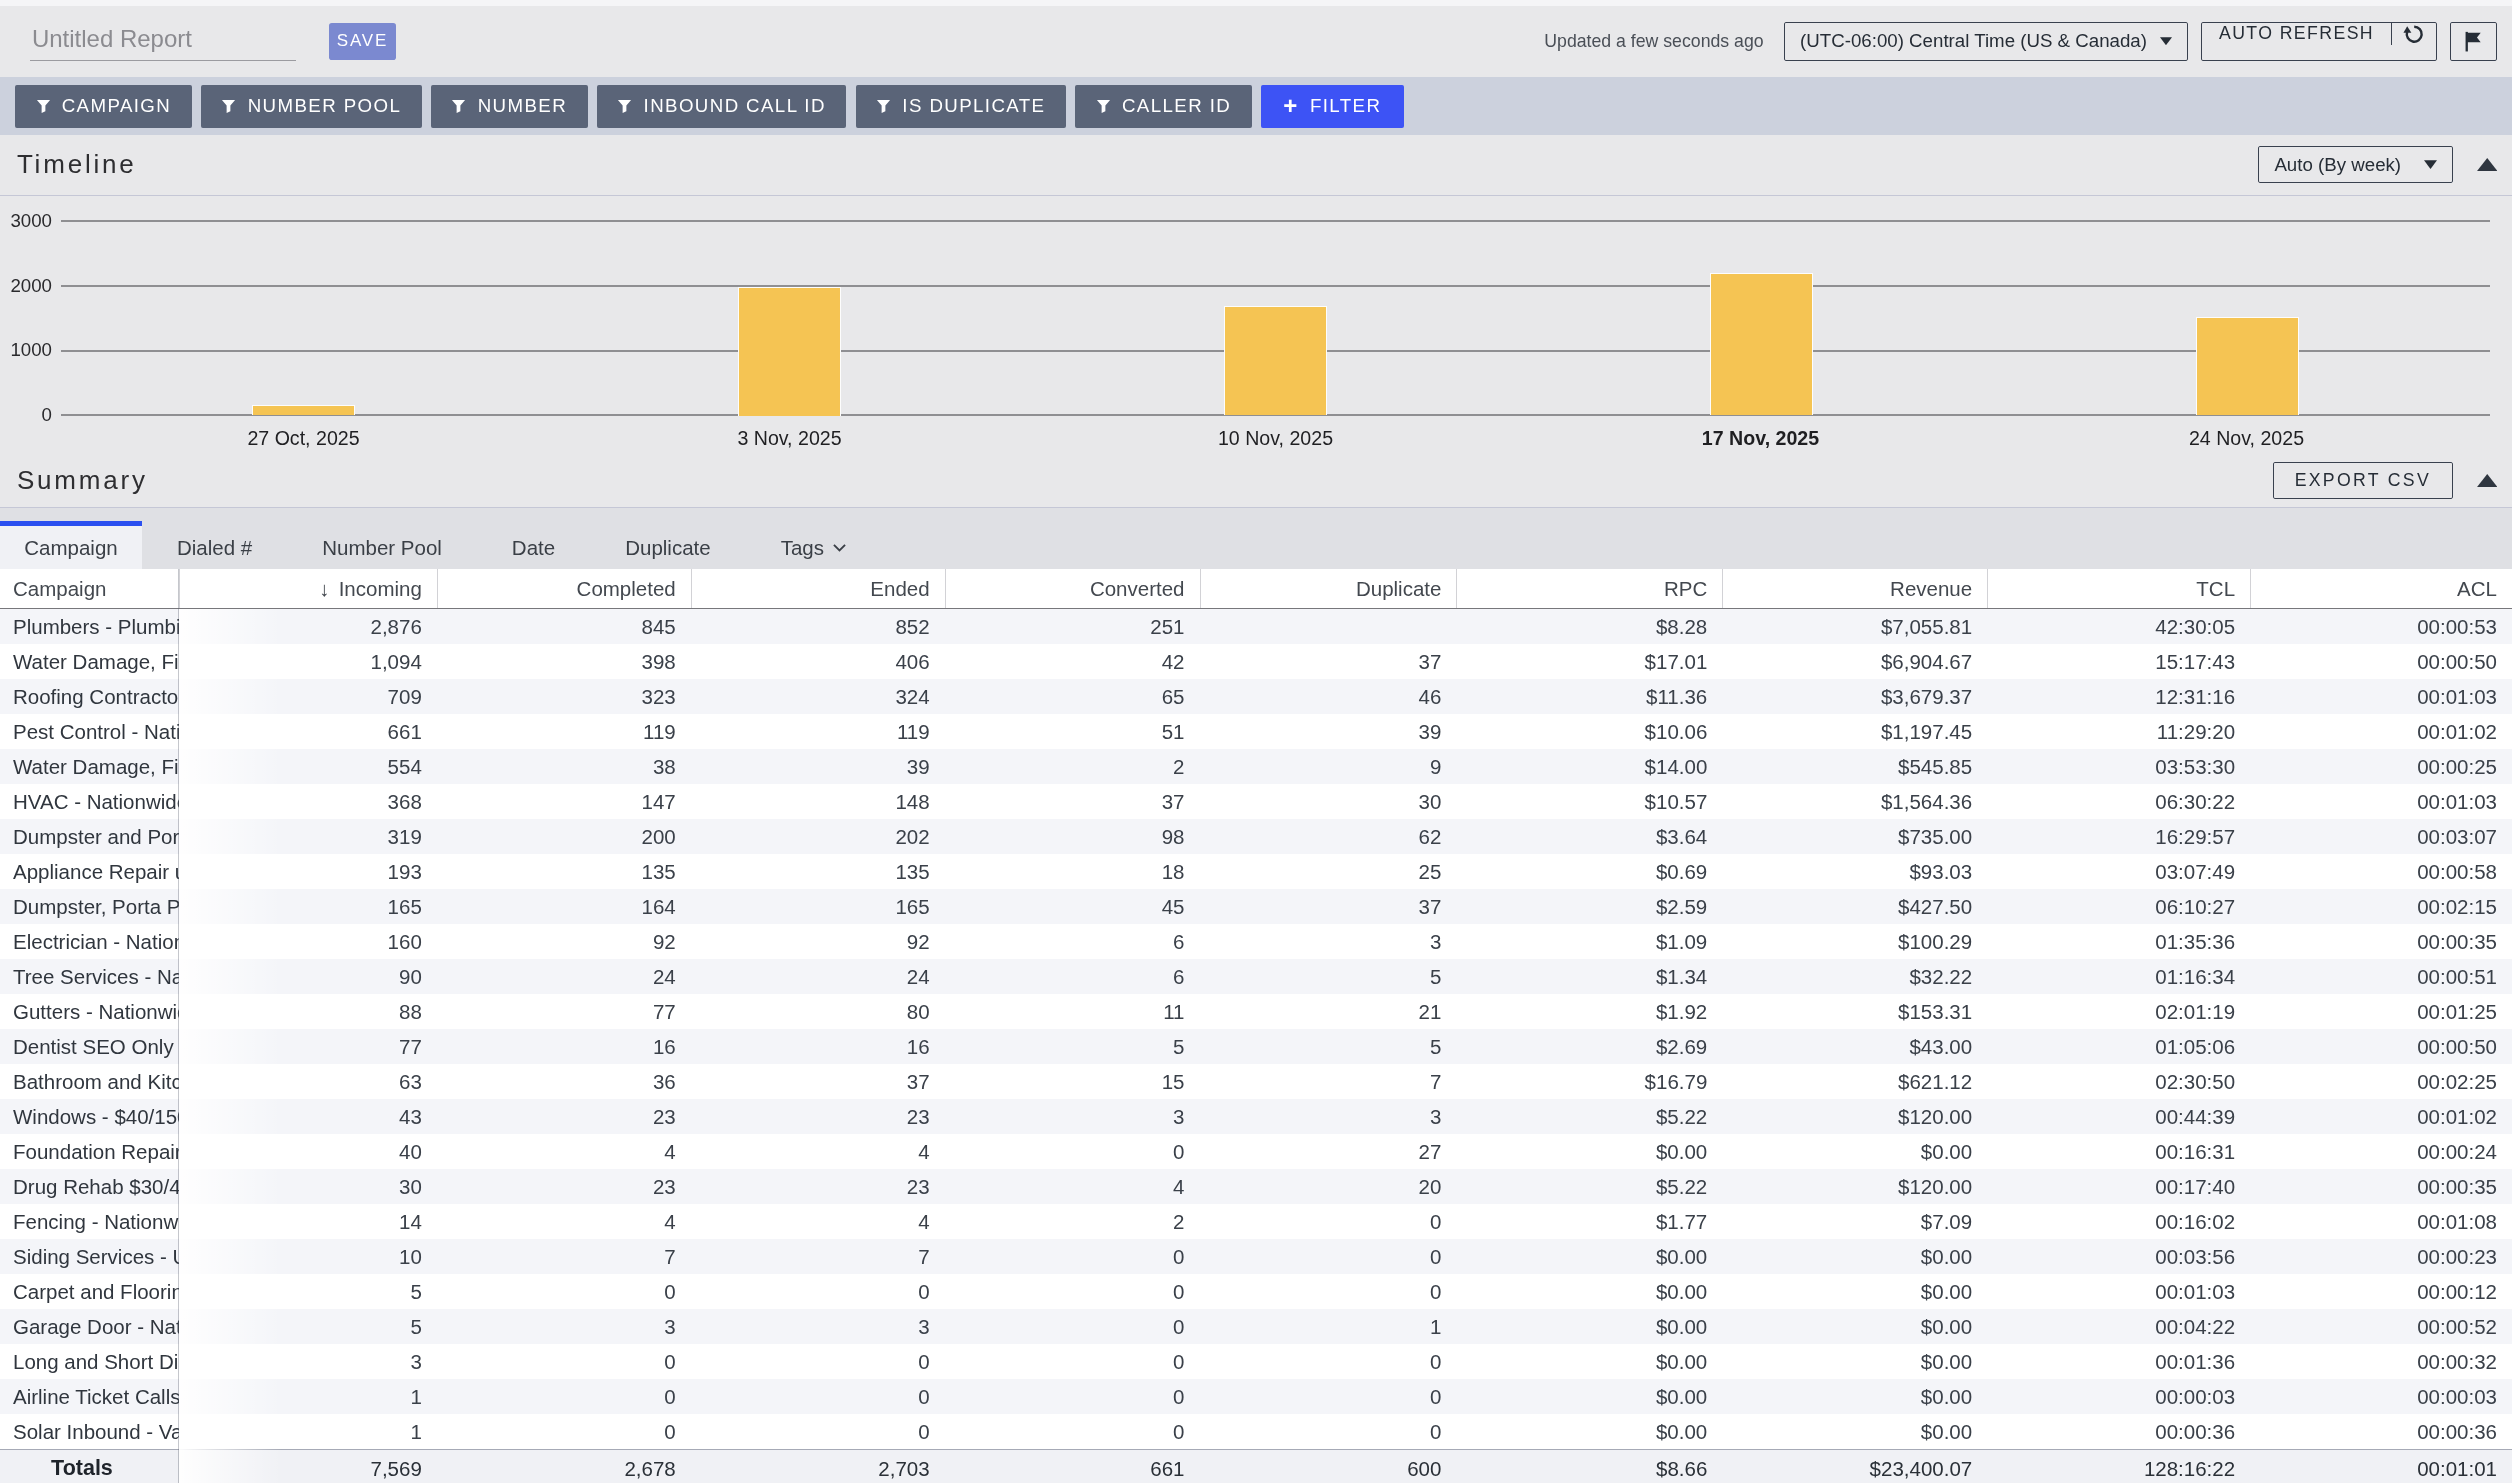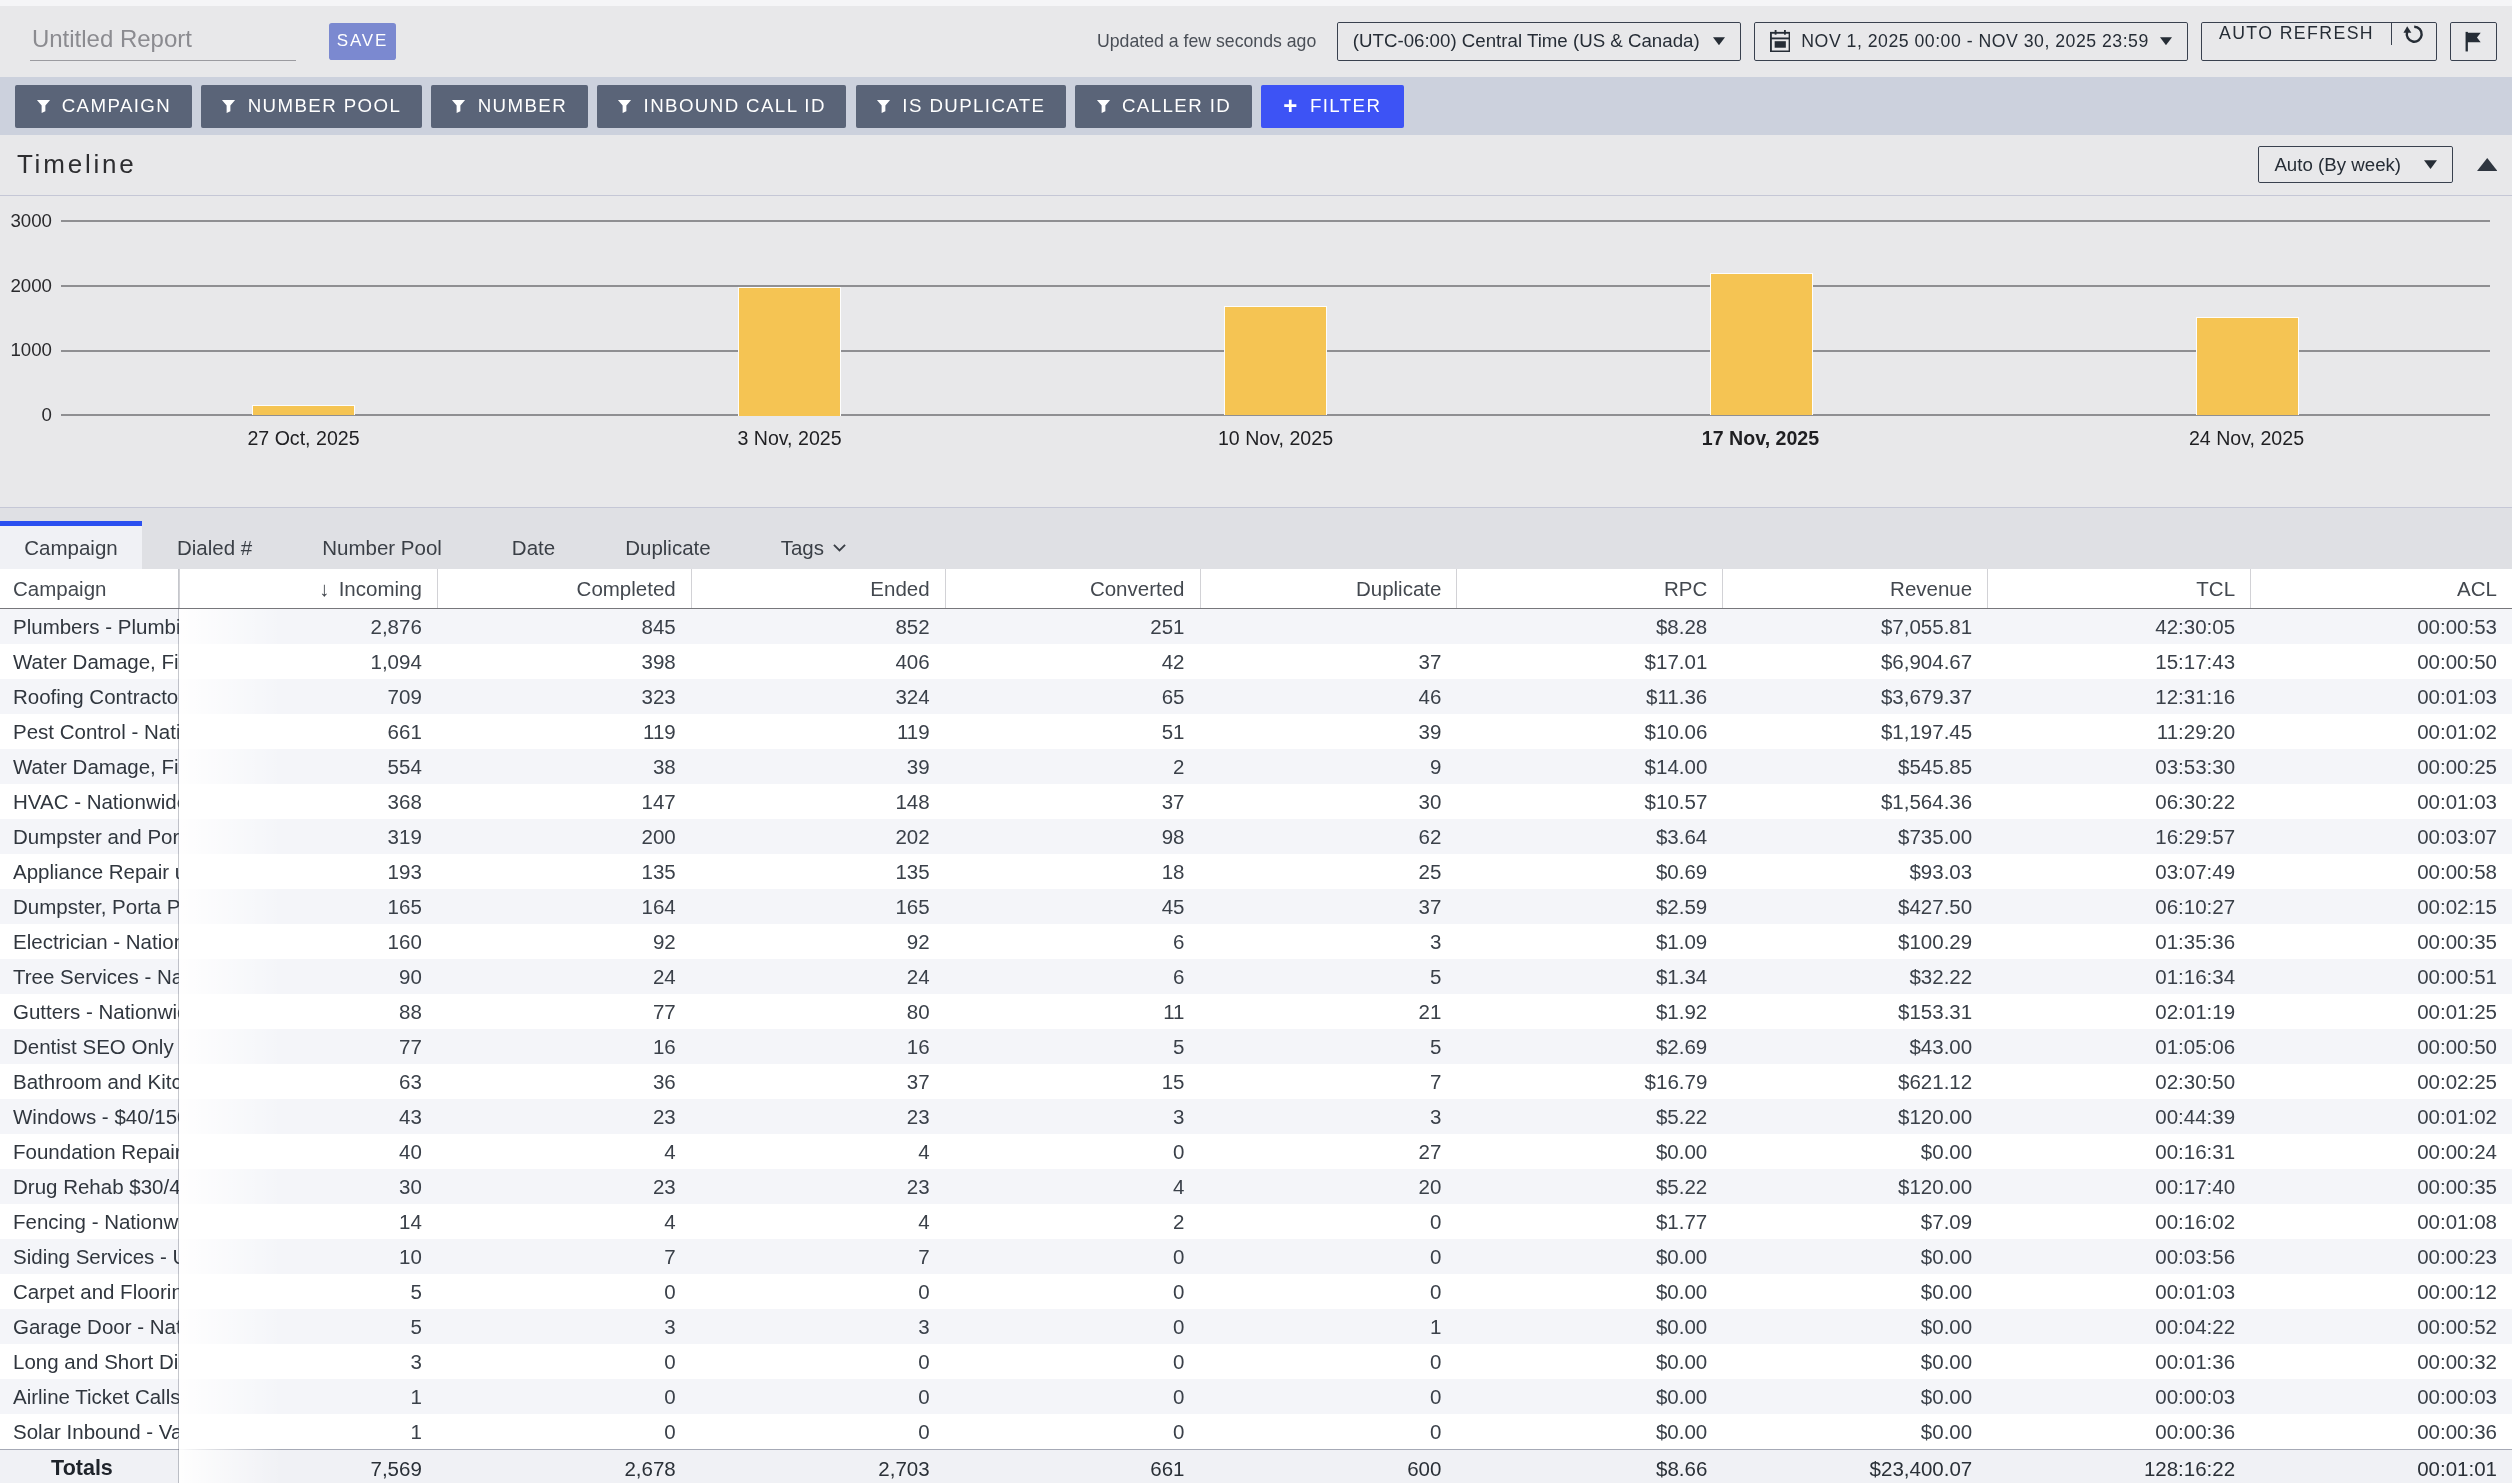--- a/index.html
+++ b/index.html
@@ -78,37 +78,20 @@
 <div class="app">
   <div class="top-strip"></div>
 
   <header class="topbar">
     <input class="report-title-input" value="Untitled Report" style="">
     <button class="save-btn">SAVE</button>
     <div class="topbar-right">
       <span class="updated">Updated a few seconds ago</span>
       <div class="select-box">
         <span>(UTC-06:00) Central Time (US &amp; Canada)</span>
-        <span>
-            <svg width="12" height="8.4" viewBox="0 0 12 8">
-              <polygon points="0,0 12,0 6,8" fill="#262D36"></polygon>
-            </svg>
-          </span>
-      </div>
-      <div class="select-box daterange">
-        <span>
-            <svg width="20.5" height="22.4" viewBox="0 0 22 24">
-              <rect x="1" y="3" width="20" height="20" fill="none" stroke="#262D36" stroke-width="2"></rect>
-              <line x1="1" y1="9" x2="21" y2="9" stroke="#262D36" stroke-width="2"></line>
-              <line x1="6" y1="0" x2="6" y2="5" stroke="#262D36" stroke-width="2"></line>
-              <line x1="16" y1="0" x2="16" y2="5" stroke="#262D36" stroke-width="2"></line>
-              <rect x="5" y="12" width="12" height="7" fill="#262D36"></rect>
-            </svg>
-          </span>
-        <span>NOV 1, 2025 00:00 - NOV 30, 2025 23:59</span>
         <span>
             <svg width="12" height="8.4" viewBox="0 0 12 8">
               <polygon points="0,0 12,0 6,8" fill="#262D36"></polygon>
             </svg>
           </span>
       </div>
       <div class="btn-group">
         <button class="auto-refresh">AUTO REFRESH</button>
         <button class="refresh-seg">
           <span>
@@ -223,20 +206,33 @@
       <div class="bar" style="left: 738px; top: 91px; height: 129px; background: rgb(245, 196, 83);"></div>
       <div class="xlabel" style="left: 659px; top: 231px;">3 Nov, 2025</div>
       <div class="bar" style="left: 1224px; top: 110px; height: 109px; background: rgb(245, 196, 83);"></div>
       <div class="xlabel" style="left: 1145px; top: 231px;">10 Nov, 2025</div>
       <div class="bar" style="left: 1710px; top: 77px; height: 142px; background: rgb(245, 196, 83);"></div>
       <div class="xlabel" style="left: 1630px; top: 231px; font-weight: bold;">17 Nov, 2025</div>
       <div class="bar" style="left: 2196px; top: 121px; height: 98px; background: rgb(245, 196, 83);"></div>
       <div class="xlabel" style="left: 2116px; top: 231px;">24 Nov, 2025</div>
     </div>
 
+  <section class="sec-head summary-head">
+    <h2 class="sec-title">Summary</h2>
+    <div class="sec-right">
+      <button class="export-btn">EXPORT CSV</button>
+      <button class="collapse-btn">
+        <span>
+            <svg width="20.5" height="13" viewBox="0 0 22 14">
+              <polygon points="11,0 22,14 0,14" fill="#2F3640"></polygon>
+            </svg>
+          </span>
+      </button>
+    </div>
+  </section>
   <div class="divider" style="top:507px;"></div>
 
   <div class="tabbar" id="tabbar">
       <div class="tab active">
         <span>Campaign</span>
       </div>
       <div class="tab">
         <span>Dialed #</span>
       </div>
       <div class="tab">

